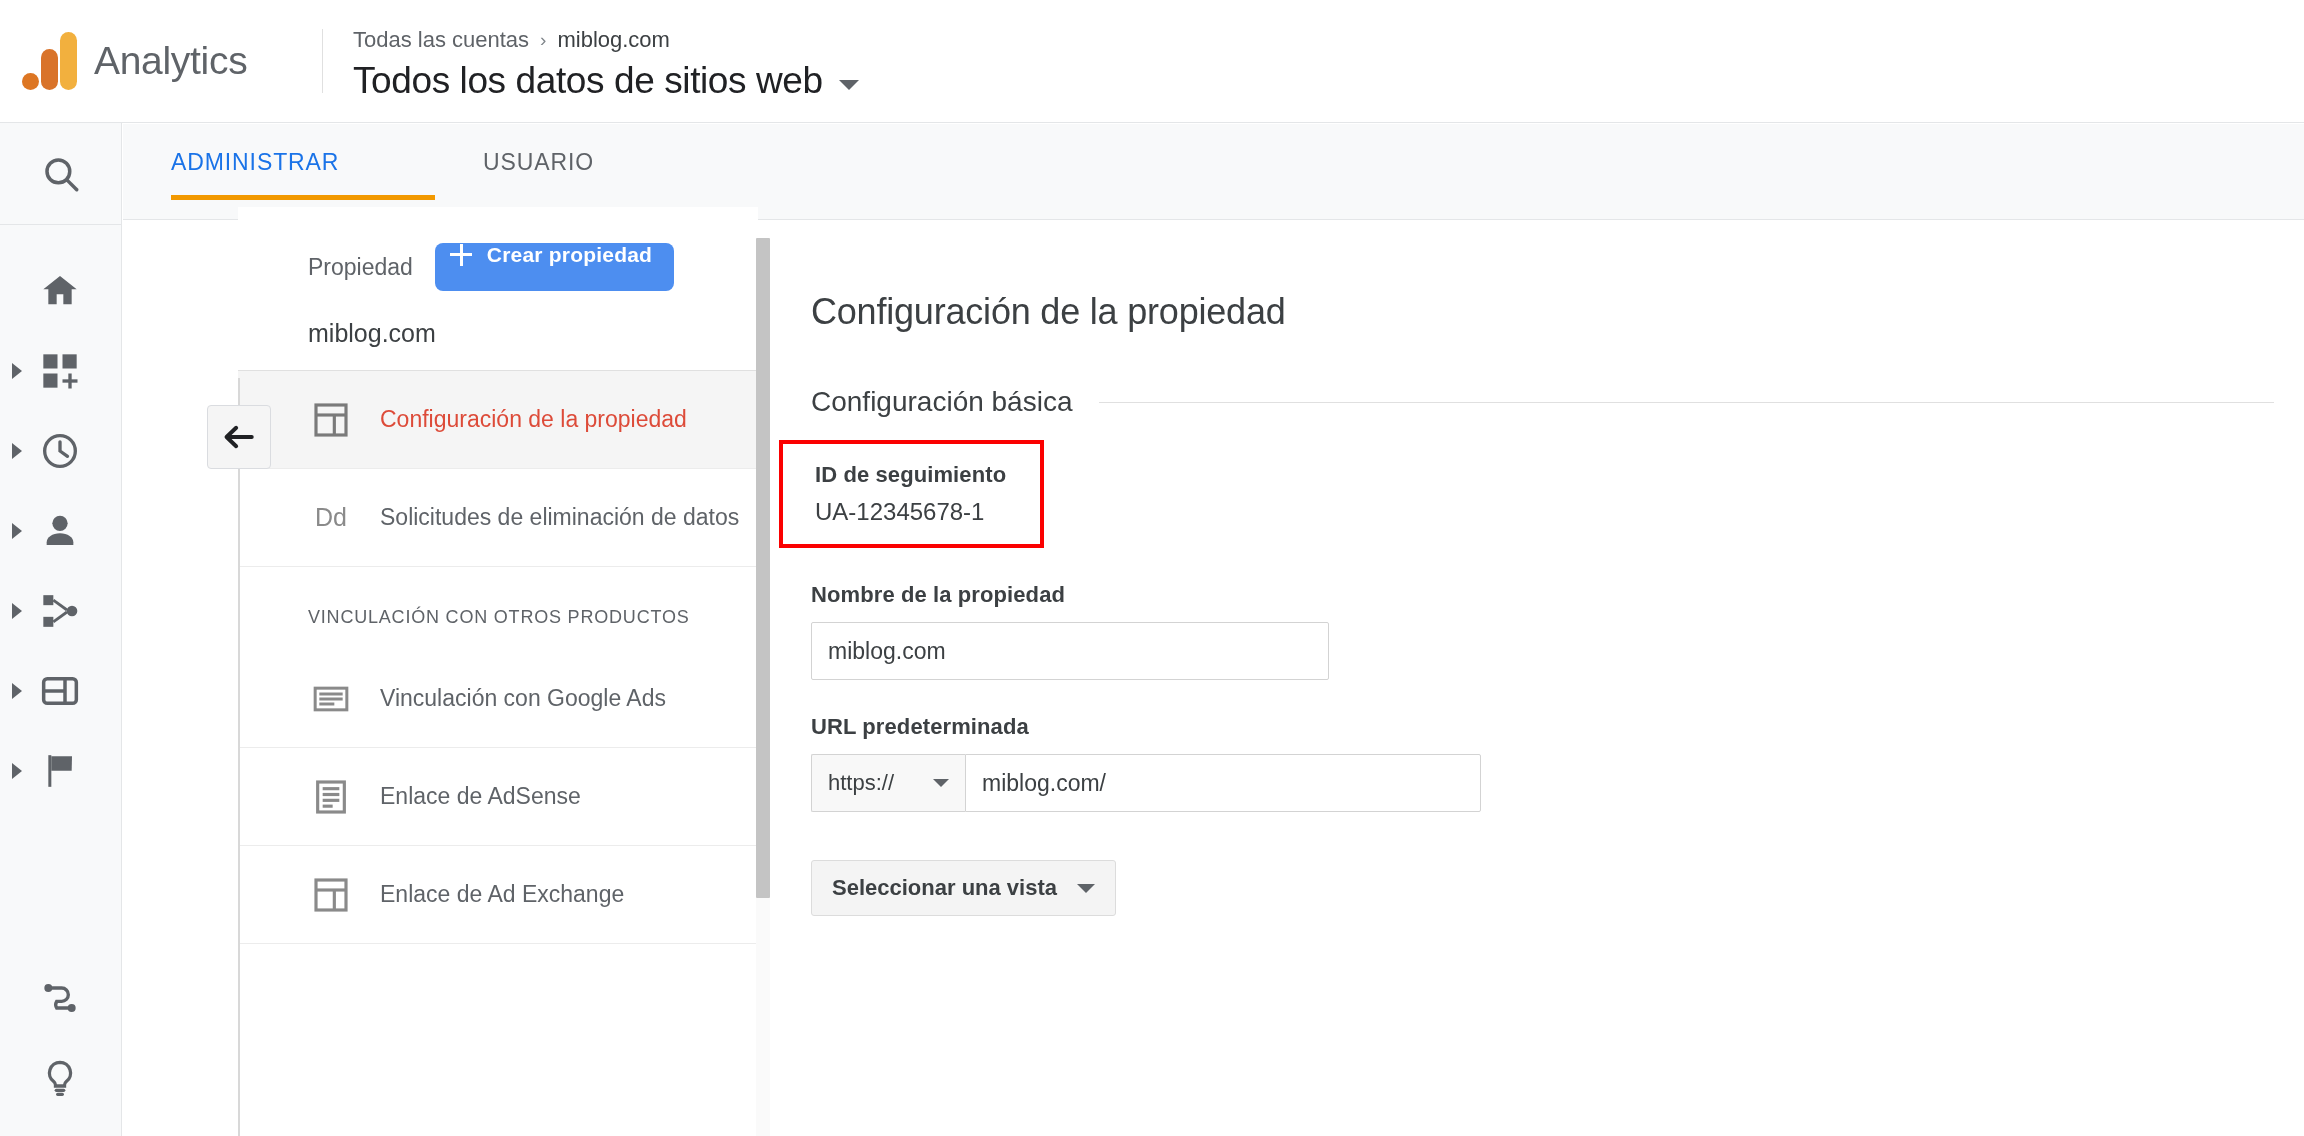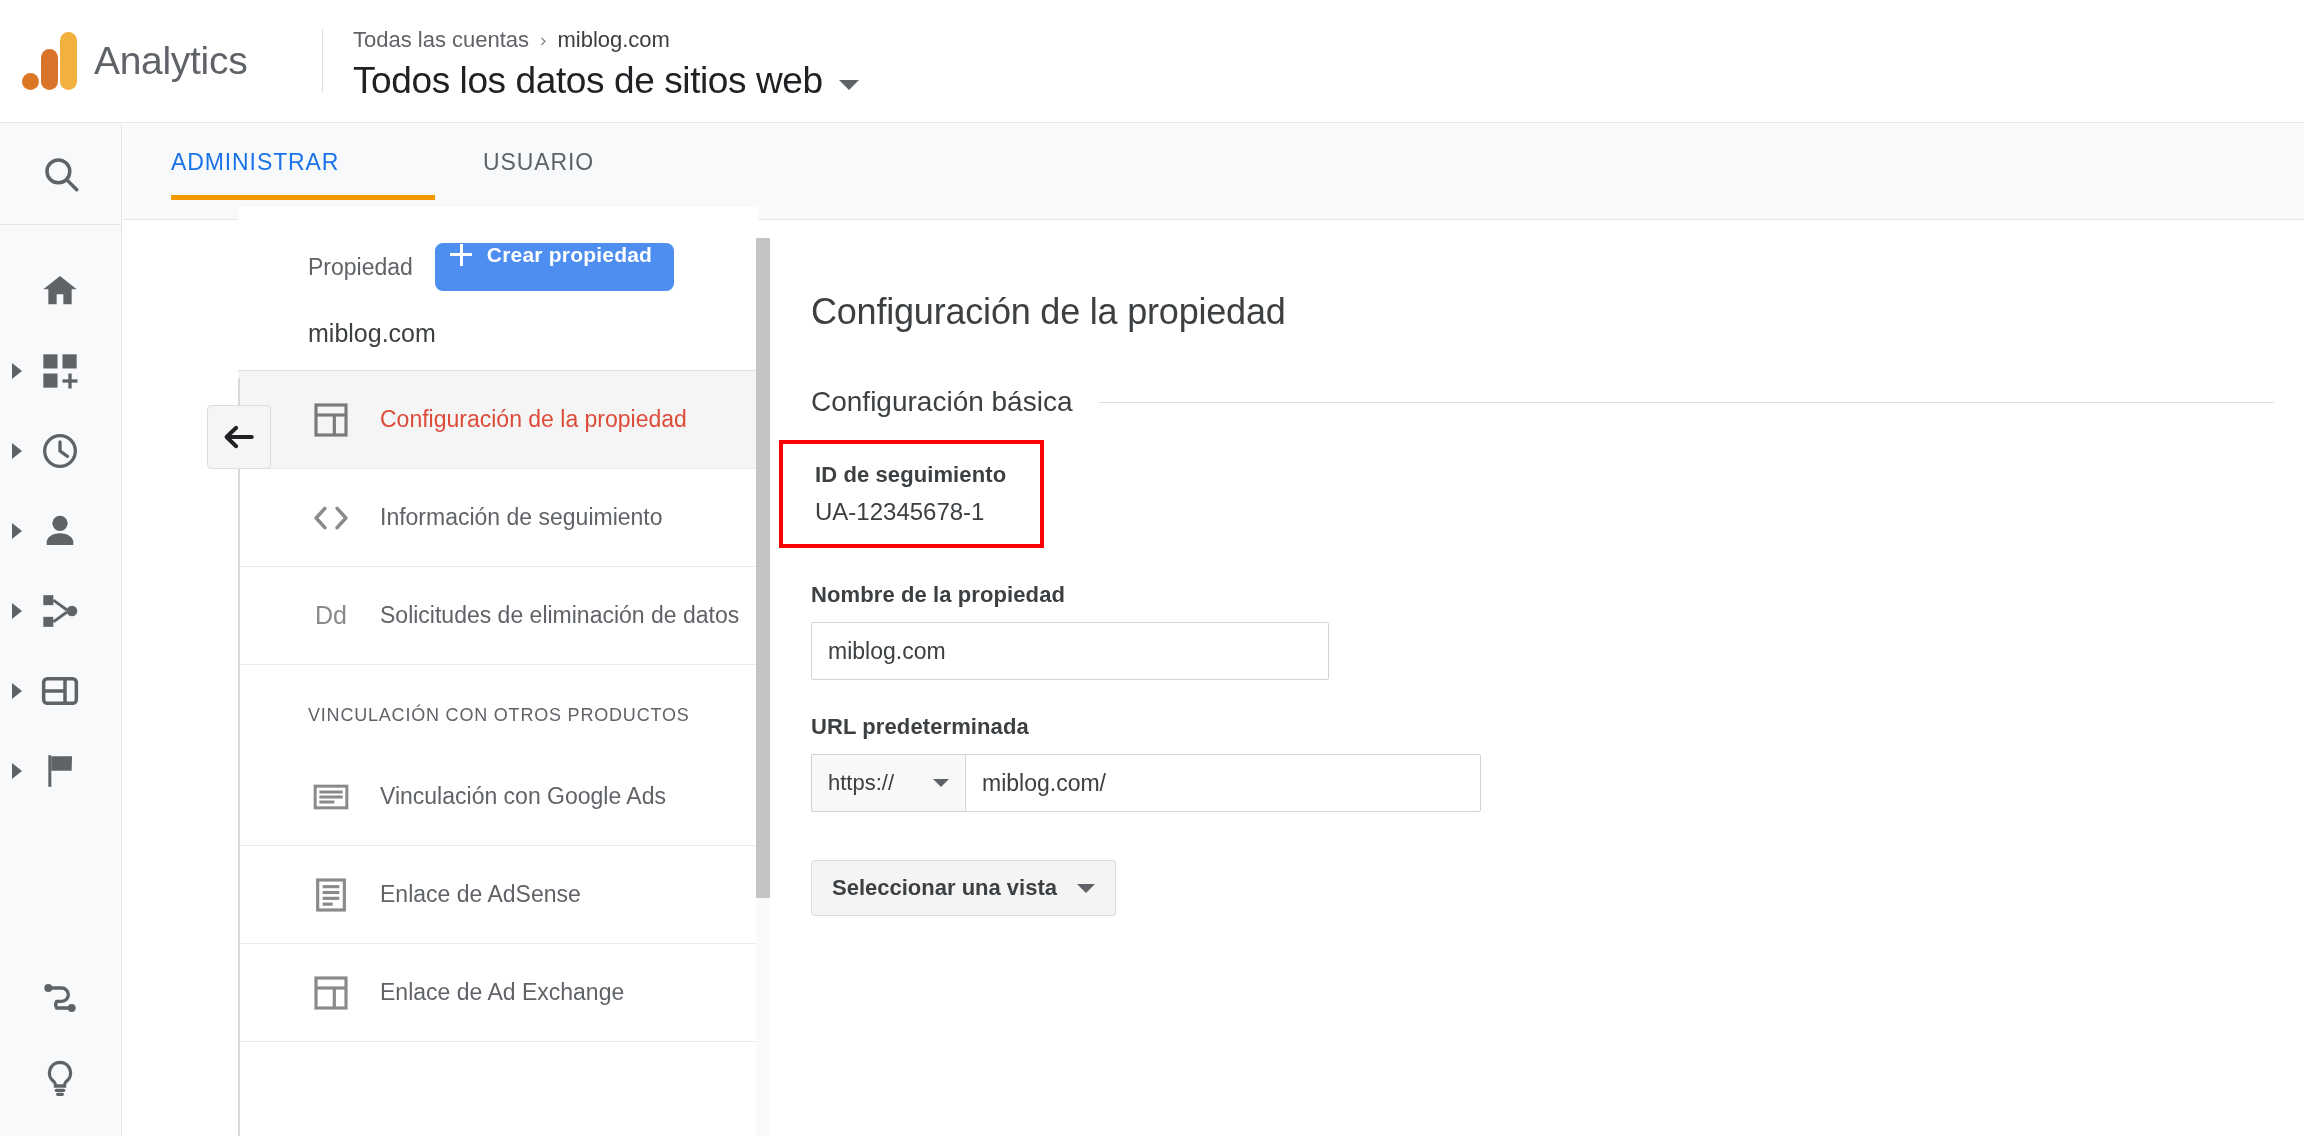--- a/index.html
+++ b/index.html
@@ -561,29 +561,20 @@
       <svg width="40" height="40" viewBox="0 0 24 24" fill="none" stroke="#7a7a7a" stroke-width="1.9">
         <rect x="3" y="3" width="18" height="18"></rect>
         <line x1="3" y1="9" x2="21" y2="9"></line>
           <line x1="14" y1="9" x2="14" y2="21"></line>
       </svg>
     </span>
     <span class="mlabel">Configuración de la propiedad</span>
   </div>
 
 
-  <div class="menu-item">
-    <span class="mic">
-      <svg width="42" height="42" viewBox="0 0 24 24" fill="none" stroke="#8a8a8a" stroke-width="2" stroke-linecap="round" stroke-linejoin="round">
-        <polyline points="8.5,6.5 3.5,12 8.5,17.5"></polyline>
-          <polyline points="15.5,6.5 20.5,12 15.5,17.5"></polyline>
-      </svg>
-    </span>
-    <span class="mlabel">Información de seguimiento</span>
-  </div>
 
   <div class="menu-item">
     <span class="mic">
       <span style="font-size:25px;color:#8a8a8a;font-weight:500;font-family:'Liberation Sans',sans-serif;">Dd</span>
     </span>
     <span class="mlabel">Solicitudes de eliminación de datos</span>
   </div>
 
   <div class="section-head">VINCULACIÓN CON OTROS PRODUCTOS</div>
 

